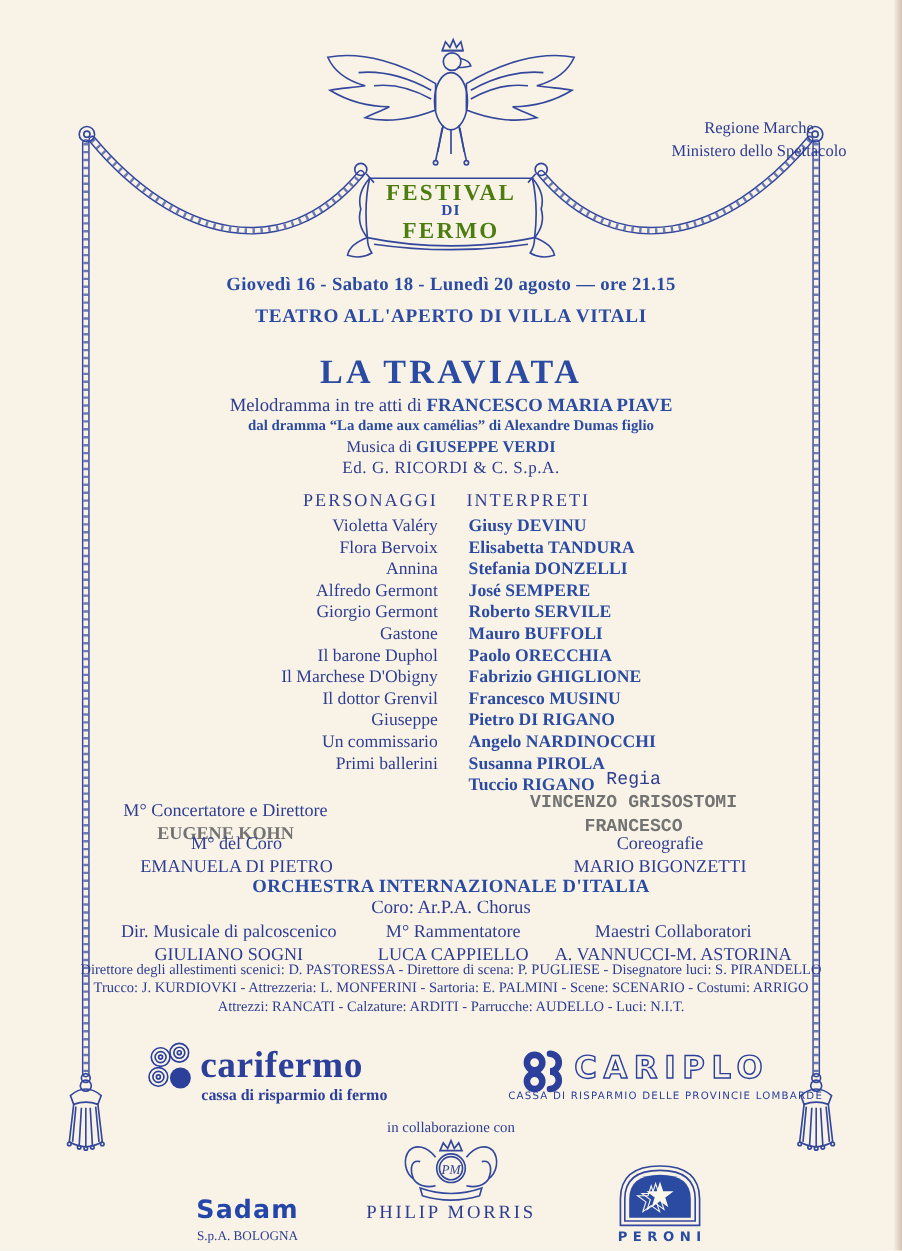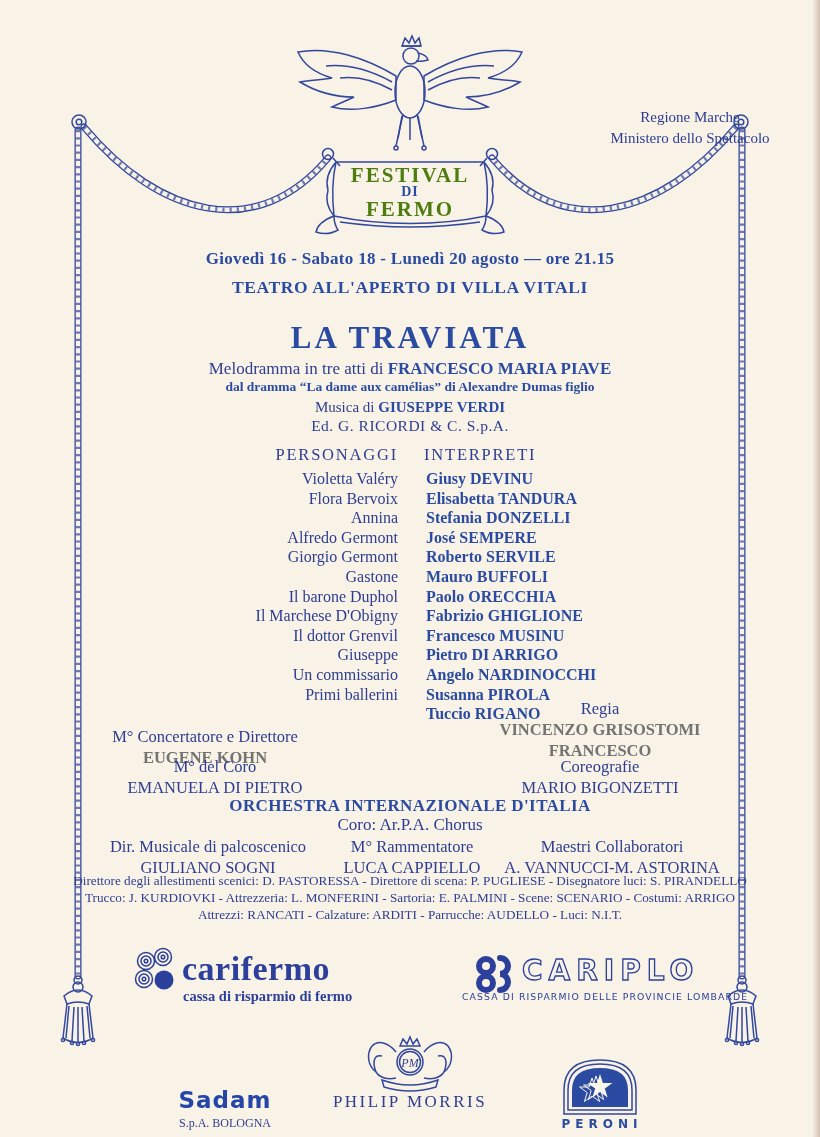--- a/index.html
+++ b/index.html
@@ -227,41 +227,41 @@
     <div class="cast-row">
         <span class="role">Il Marchese D'Obigny</span>
         <span class="iname">Fabrizio GHIGLIONE</span>
       </div>
     <div class="cast-row">
         <span class="role">Il dottor Grenvil</span>
         <span class="iname">Francesco MUSINU</span>
       </div>
     <div class="cast-row">
         <span class="role">Giuseppe</span>
-        <span class="iname">Pietro DI ARRIGO</span>
+        <span class="iname">Pietro DI RIGANO</span>
       </div>
     <div class="cast-row">
         <span class="role">Un commissario</span>
         <span class="iname">Angelo NARDINOCCHI</span>
       </div>
     <div class="cast-row">
         <span class="role">Primi ballerini</span>
         <span class="iname">Susanna PIROLA</span>
       </div>
     <div class="cast-row">
         <span class="role"></span>
         <span class="iname">Tuccio RIGANO</span>
       </div>
   </div>
 
   <div class="abs ctr" style="left:50px;top:698px;width:310px;margin-top:28px;">
     <div class="clabel">M° Concertatore e Direttore</div>
     <div class="cname">EUGENE KOHN</div>
   </div>
-  <div class="abs ctr" style="left:450px;top:698px;width:300px;">
+  <div class="abs ctr" style="left:426px;top:698px;width:300px;font-family:Liberation Mono, monospace;">
     <div class="clabel">Regia</div>
     <div class="cname">VINCENZO GRISOSTOMI</div>
     <div class="cname">FRANCESCO</div>
   </div>
   <div class="abs ctr" style="left:60px;top:756px;width:310px;">
     <div class="clabel">M° del Coro</div>
     <div class="cname-reg">EMANUELA DI PIETRO</div>
   </div>
   <div class="abs ctr" style="left:450px;top:756px;width:300px;">
     <div class="clabel">Coreografie</div>
@@ -289,20 +289,21 @@
     <div>Trucco: J. KURDIOVKI - Attrezzeria: L. MONFERINI - Sartoria: E. PALMINI - Scene: SCENARIO - Costumi: ARRIGO</div>
     <div>Attrezzi: RANCATI - Calzature: ARDITI - Parrucche: AUDELLO - Luci: N.I.T.</div>
   </div>
 
   <div class="abs cf-word" style="left:182px;top:952px;">carifermo</div>
   <div class="abs cf-tag" style="left:183px;top:988px;">cassa di risparmio di fermo</div>
 
   <div class="abs cp-word" style="left:522px;top:954px;">CARIPLO</div>
   <div class="abs cp-tag" style="left:462px;top:991px;">CASSA DI RISPARMIO DELLE PROVINCIE LOMBARDE</div>
 
+  <div class="abs ctr full collab" style="top:1017px;">in collaborazione con</div>
 
   <div class="abs ctr pm-word" style="left:310px;top:1092px;width:200px;">PHILIP MORRIS</div>
 
   <div class="abs ctr" style="left:145px;top:1087px;width:160px;">
     <div class="sadam">Sadam</div>
     <div class="sadam-tag">S.p.A. BOLOGNA</div>
   </div>
 
   <div class="abs ctr peroni-word" style="left:552px;top:1117px;width:100px;">PERONI</div>
 

